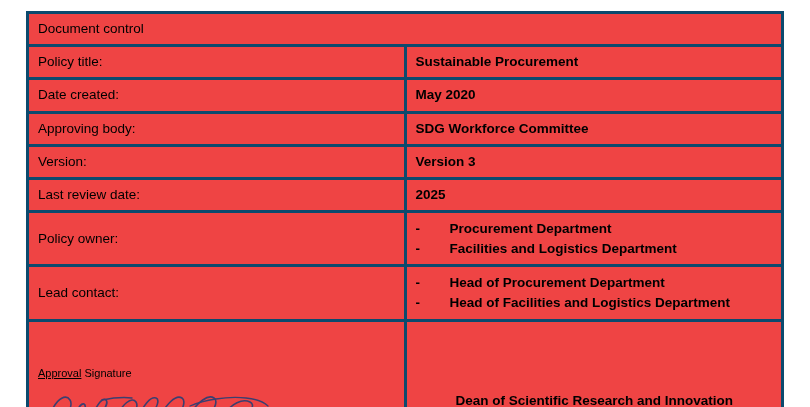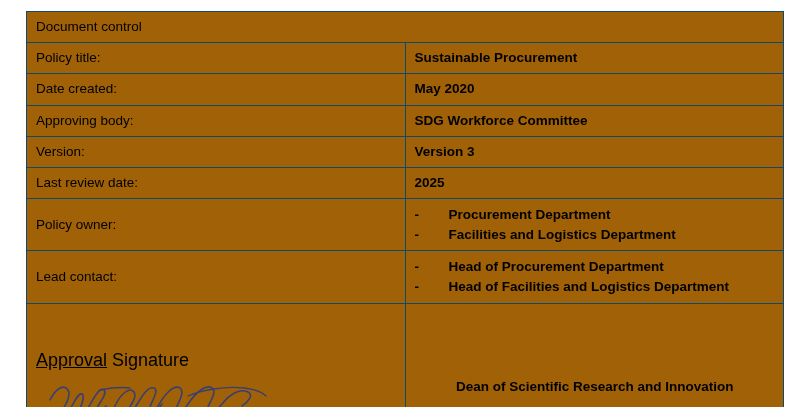--- a/index.html
+++ b/index.html
@@ -23,26 +23,26 @@
   table.doc-control {
     position: absolute;
     left: 26px;
     top: 11px;
     width: 758px;
     border-collapse: collapse;
     table-layout: fixed;
     background: #ffffff;
   }
   table.doc-control td {
-    border: 1px solid #0c4a6e;
+    border: 3px solid #0c4a6e;
     padding: 6px 8px 6px 9px;
     font-size: 13.5px;
     line-height: 1.35;
     vertical-align: middle;
-    background: #a16207;
+    background: #ef4444;
   }
   td.header-cell {
     padding-top: 3px;
     padding-bottom: 3px;
     font-size: 13.5px;
   }
   td.label-col {
     width: 316px;
   }
   td.value-col {
@@ -67,21 +67,21 @@
     width: 34px;
     flex: 0 0 34px;
   }
   .approval-row td {
     height: 84px;
     vertical-align: top;
   }
   .approval-label {
     display: inline-block;
     padding-top: 2px;
-    font-size: 18px;
+    font-size: 11px;
     margin-top: 36px;
   }
   .approval-label .underlined {
     text-decoration: underline;
   }
   .sig-wrap {
     position: relative;
     height: 60px;
     width: 100%;
     margin-top: 2px;

